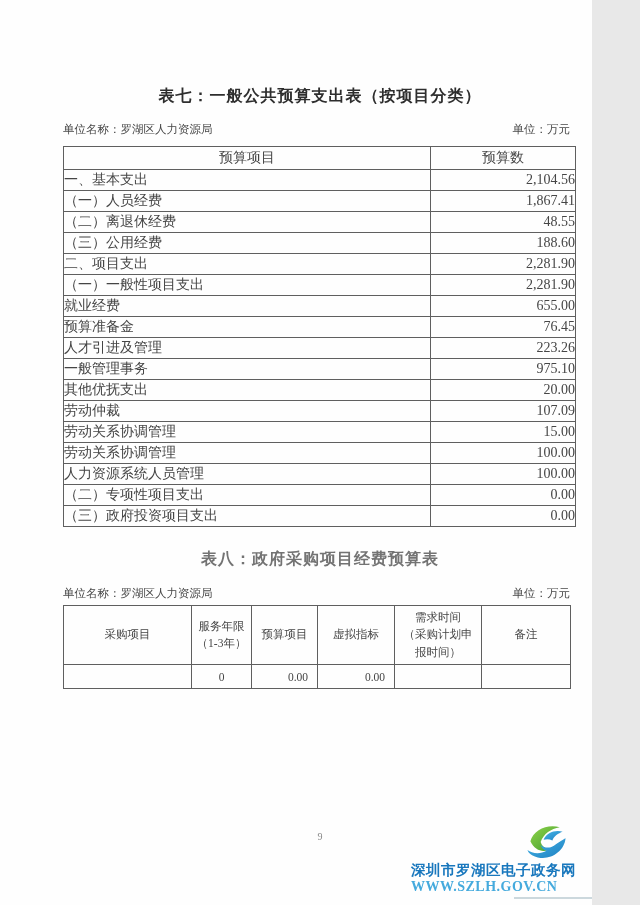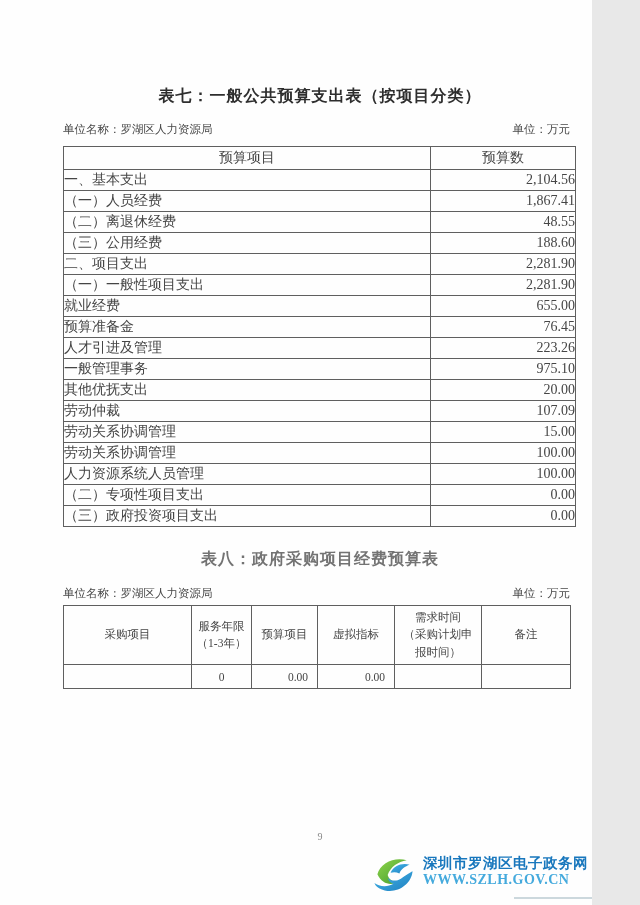--- a/index.html
+++ b/index.html
@@ -28,21 +28,21 @@
   .ind0{padding-left:9px;}
   .ind1{padding-left:23px;}
   .ind2{padding-left:47px;}
   .light{color:#9d9d9d;}
   .t8{position:absolute;top:605px;left:63px;width:507px;}
   .t8 th,.t8 td{border:1px solid #5f5f5f;font-size:11.5px;font-weight:normal;color:#454545;padding:0;text-align:center;}
   .t8 thead th{height:58px;line-height:1.5;}
   .t8 tbody td{height:23px;}
   .t8 td.num{text-align:right;padding-right:9px;}
   .pagenum{position:absolute;top:831px;left:0;width:640px;text-align:center;font-size:10px;color:#8a8a8a;}
-  .footer{position:absolute;right:4px;bottom:10px;display:flex;align-items:flex-start;}
+  .footer{position:absolute;right:16px;bottom:10px;display:flex;align-items:flex-end;flex-direction:column;}
   .footer .logo-mark{width:44px;height:40px;margin-right:6px;}
   .footer .site-name{font-family:"Liberation Sans","DejaVu Sans",sans-serif;font-size:14.5px;font-weight:bold;color:#1877bd;line-height:1.15;letter-spacing:.5px;}
   .footer .site-url{font-family:Liberation Serif, serif;font-size:14px;font-weight:bold;color:#45aadd;letter-spacing:.5px;}
   .edge-artifact{position:absolute;right:0;bottom:6px;width:78px;height:2px;background:#ccd8dd;}
 </style>
 </head>
 <body>
 
 <div class="page">
 

